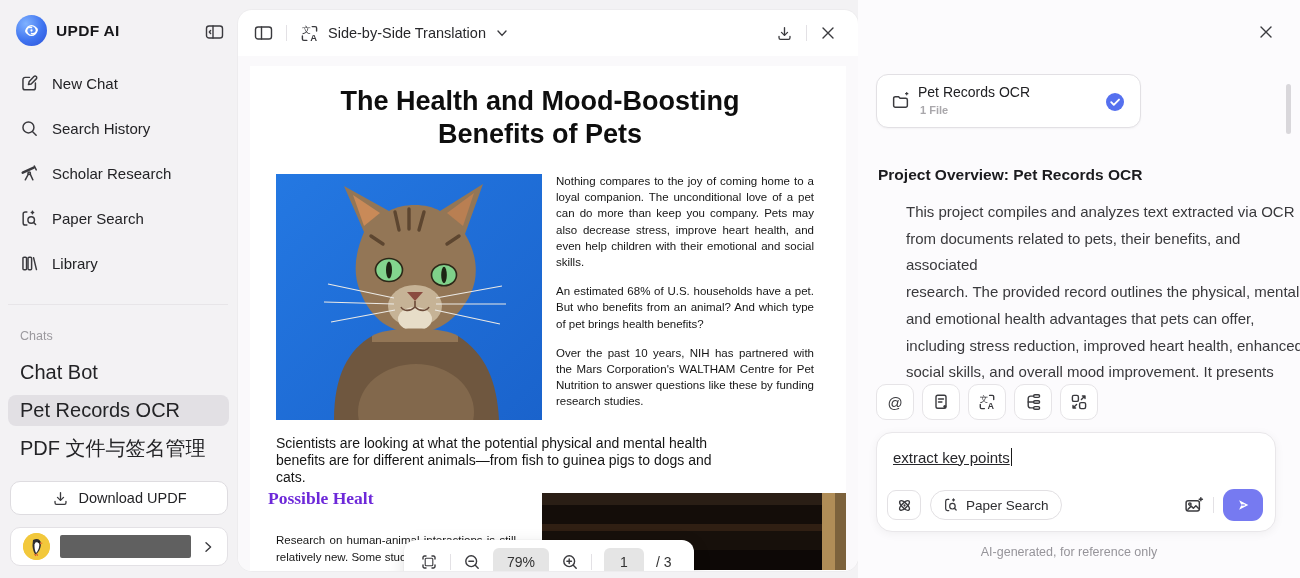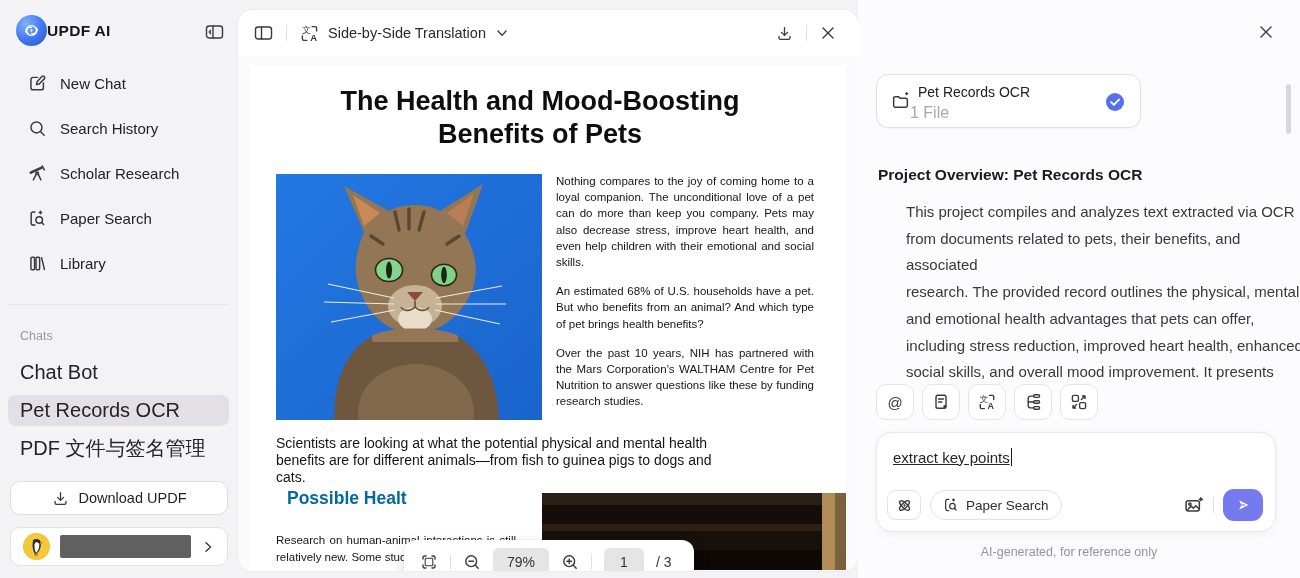--- a/index.html
+++ b/index.html
@@ -5,26 +5,26 @@
   * { margin:0; padding:0; box-sizing:border-box; }
   html,body { width:1300px; height:578px; }
   body { font-family:"Liberation Sans", sans-serif; background:#f3f2f4; color:#232327; overflow:hidden; }
   #app { position:relative; width:1300px; height:578px; }
   svg { display:block; }
   .ic { stroke:#3a3a3e; fill:none; stroke-width:1.4; stroke-linecap:round; stroke-linejoin:round; }
   .preline { white-space:pre-line; }
 
   
   #sidebar { position:absolute; left:0; top:0; width:237px; height:578px; }
-  .brand-row { position:absolute; left:16px; top:15px; display:flex; align-items:center; }
+  .brand-row { position:absolute; left:16px; top:15px; display:flex; align-items:center; gap:9px; }
   .brand-title { font-size:15.5px; font-weight:bold; letter-spacing:.3px; color:#17171a; }
   .logo { width:31px; height:31px; border-radius:50%; background:radial-gradient(circle at 32% 28%, #7fb2ff 0%, #3f74f0 55%, #2b50d8 100%); display:flex; align-items:center; justify-content:center; }
   .collapse-btn { position:absolute; right:13px; top:23px; background:none; border:none; cursor:pointer; }
   .nav { position:absolute; left:0; top:61px; width:237px; }
-  .nav-item { display:flex; align-items:center; gap:13px; height:45px; padding-left:28px; font-size:15px; color:#232326; cursor:pointer; }
+  .nav-item { display:flex; align-items:center; gap:13px; height:45px; padding-left:20px; font-size:15px; color:#232326; cursor:pointer; }
   .side-divider { position:absolute; left:8px; right:9px; top:304px; height:1px; background:#e7e5e8; }
   .chats-label { position:absolute; left:20px; top:329px; font-size:12.5px; color:#9b999e; }
   .chat-list { position:absolute; left:8px; right:8px; top:357px; }
   .chat-item { height:31px; display:flex; align-items:center; padding-left:12px; margin-bottom:7px; border-radius:8px; font-size:20px; color:#232326; cursor:pointer; white-space:nowrap; overflow:hidden; }
   .chat-item.selected { background:#e2e0e4; }
   .download-btn { position:absolute; left:10px; right:9px; top:481px; height:34px; background:#fff; border:1px solid #dedce0; border-radius:10px; display:flex; align-items:center; justify-content:center; gap:10px; font-size:14.5px; color:#232326; cursor:pointer; font-family:inherit; }
   .user-card { position:absolute; left:10px; right:9px; top:527px; height:39px; background:#fff; border:1px solid #e3e1e5; border-radius:10px; display:flex; align-items:center; padding:0 12px; gap:10px; cursor:pointer; }
   .avatar { width:27px; height:27px; border-radius:50%; background:#f3c93d; overflow:hidden; flex:none; }
   .redacted { flex:1; height:23px; background:#606060; border-radius:2px; }
 
@@ -36,42 +36,42 @@
   .mode-label { font-size:14.5px; color:#28282b; }
   .hspacer { flex:1; }
   .hbtn { background:none; border:none; cursor:pointer; padding:0; }
   .viewer { position:absolute; left:0; top:46px; right:0; bottom:0; background:#faf9fb; border-radius:0 0 14px 14px; overflow:hidden; }
   .page { position:absolute; left:12px; right:12px; top:10px; bottom:0; background:#fff; }
   .doc-title { position:absolute; left:0; right:16px; top:19px; text-align:center; font-weight:bold; font-size:27px; line-height:33px; color:#0e0e0e; }
   .cat-figure { position:absolute; left:26px; top:108px; width:266px; height:246px; }
   .doc-col { position:absolute; left:306px; top:107px; width:258px; font-size:11.5px; line-height:16.2px; text-align:justify; color:#151515; }
   .doc-col p { margin-bottom:13px; }
   .doc-p4 { position:absolute; left:26px; top:369px; width:468px; font-size:14px; line-height:17px; color:#151515; }
-  .doc-h2 { position:absolute; left:37px; top:422px; font-size:17.5px; font-weight:bold; color:#0369a1; white-space:nowrap; }
+  .doc-h2 { position:absolute; left:18px; top:422px; font-size:17.5px; font-weight:bold; color:#6d28d9; white-space:nowrap;font-family:Liberation Serif, serif; }
   .doc-p5 { position:absolute; left:26px; top:466px; width:240px; font-size:11.5px; line-height:16.5px; text-align:justify; color:#151515; }
   .dark-figure { position:absolute; left:292px; top:427px; width:304px; height:77px;
     background:
       linear-gradient(90deg, rgba(0,0,0,0) 0 92%, #b08d57 92% 96.5%, #7c623c 96.5% 100%),
       linear-gradient(180deg, #2a1e15 0 16%, #140d09 16% 40%, #301f13 40% 50%, #17100b 50% 74%, #0d0806 74% 100%);
   }
   .float-toolbar { position:absolute; left:166px; top:484px; width:290px; height:44px; background:#fff; border-radius:12px; box-shadow:0 5px 18px rgba(0,0,0,.13), 0 0 0 1px rgba(0,0,0,.02); display:flex; align-items:center; padding:0 16px; gap:12px; z-index:6; }
   .pill { background:#e5e5e5; border-radius:6px; height:28px; display:flex; align-items:center; justify-content:center; font-size:14px; color:#333; }
   .pill-zoom { width:56px; }
   .pill-page { width:40px; }
   .page-total { font-size:14px; color:#333; }
   .tbtn { background:none; border:none; cursor:pointer; padding:0; }
 
   
   #ai-panel { position:absolute; left:858px; top:0; width:442px; height:578px; background:#fcfbfd; }
   .ai-close { position:absolute; top:24px; right:26px; background:none; border:none; cursor:pointer; padding:0; }
   .scrollbar { position:absolute; right:9px; top:84px; width:5px; height:50px; background:#d9d7db; border-radius:3px; }
   .file-card { position:absolute; left:18px; top:74px; width:265px; height:54px; background:#fff; border:1px solid #e2e0e4; border-radius:12px; box-shadow:0 1px 2px rgba(0,0,0,.04); cursor:pointer; }
   .file-card .fc-icon { position:absolute; left:14px; top:17px; }
   .fc-title { position:absolute; left:41px; top:9px; font-size:14px; color:#202023; }
-  .fc-sub { position:absolute; left:33px; top:29px; font-size:16px; color:#a9a7ab; }
+  .fc-sub { position:absolute; left:43px; top:29px; font-size:11px; color:#a9a7ab;font-weight:bold; }
   .fc-check { position:absolute; right:15px; top:17px; }
   .ov-heading { position:absolute; left:20px; top:166px; font-size:15.5px; font-weight:bold; color:#1b1b1e; }
   .ov-body { position:absolute; left:20px; top:199px; width:406px; font-size:15px; line-height:26.7px; color:#39393c;margin-left:28px; }
   .ai-tools { position:absolute; left:18px; top:384px; display:flex; gap:8px; }
   .tool-btn { width:38px; height:36px; background:#fff; border:1px solid #e6e4e7; border-radius:10px; display:flex; align-items:center; justify-content:center; cursor:pointer; color:#3a3a3e; font-size:15px; }
   .input-card { position:absolute; left:18px; top:432px; width:400px; height:100px; background:#fff; border:1px solid #e9e7ea; border-radius:16px; box-shadow:0 2px 10px rgba(0,0,0,.05); }
   .input-line { position:absolute; left:16px; top:15px; font-size:15px; color:#26262a; display:flex; align-items:center;text-decoration:underline; }
   .caret { width:1px; height:18px; background:#1a1a1a; margin-left:1px; }
   .input-row { position:absolute; left:10px; right:12px; bottom:10px; display:flex; align-items:center; gap:9px; }
   .model-btn { width:34px; height:30px; border:1px solid #e3e1e4; border-radius:9px; background:#fff; display:flex; align-items:center; justify-content:center; cursor:pointer; }

